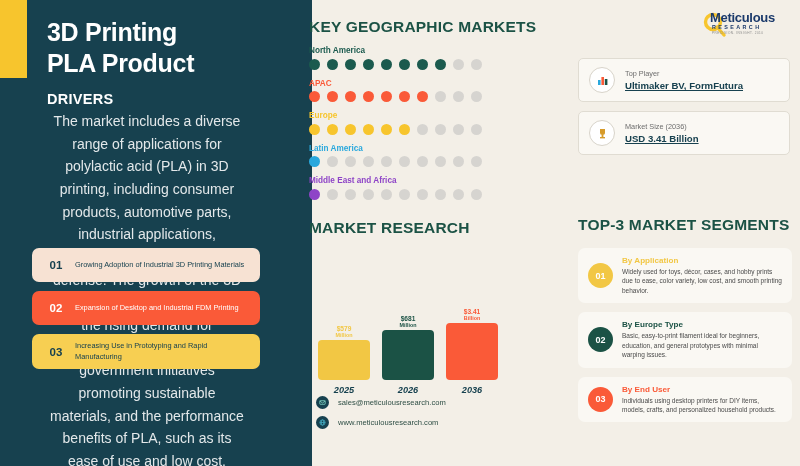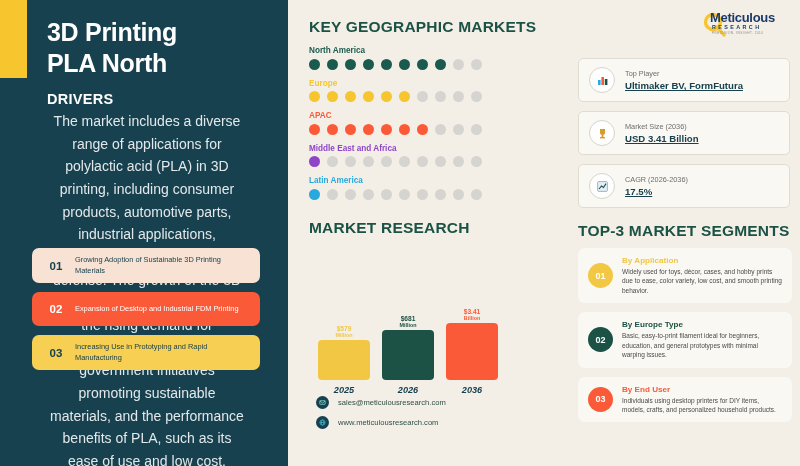--- a/index.html
+++ b/index.html
@@ -6,21 +6,21 @@
   html, body {
     width: 800px; height: 466px;
     font-family: "Liberation Sans", sans-serif;
     background: #f3efe7;
     overflow: hidden;
   }
   .canvas { position: relative; width: 800px; height: 466px; background: #f3efe7; }
 
   
   .left-panel {
-    position: absolute; left: 0; top: 0; width: 288px; height: 466px;
+    position: absolute; left: 0; top: 0; width: 312px; height: 466px;
     background: #17414f;
   }
   .accent-bar { position: absolute; left: 0; top: 0; width: 27px; height: 78px; background: #f7c52d; }
   .title {
     position: absolute; left: 47px; top: 17px; width: 230px;
     color: #ffffff; font-size: 25px; font-weight: bold; line-height: 1.22;
     letter-spacing: -0.3px;
   }
   .drivers-head {
     position: absolute; left: 47px; top: 91px;
@@ -122,28 +122,28 @@
 </style>
 </head>
 <body>
 
 <div class="canvas">
 
   <div class="left-panel">
     <div class="accent-bar"></div>
     <div class="title">
         <div>3D Printing</div>
-        <div>PLA North</div>
+        <div>PLA Product</div>
       </div>
     <div class="drivers-head">DRIVERS</div>
     <div class="drivers-body">The market includes a diverse range of applications for polylactic acid (PLA) in 3D printing, including consumer products, automotive parts, industrial applications, healthcare, and aerospace &amp; defense. The growth of the 3D printing PLA market is driven by the rising demand for bioplastics, favorable government initiatives promoting sustainable materials, and the performance benefits of PLA, such as its ease of use and low cost.</div>
     <div class="driver-list">
       <div class="driver-card dc1">
         <div class="driver-num">01</div>
-        <div class="driver-text">Growing Adoption of Sustainable 3D Printing Materials</div>
+        <div class="driver-text">Growing Adoption of Industrial 3D Printing Materials</div>
       </div>
       <div class="driver-card dc2">
         <div class="driver-num">02</div>
         <div class="driver-text">Expansion of Desktop and Industrial FDM Printing</div>
       </div>
       <div class="driver-card dc3">
         <div class="driver-num">03</div>
         <div class="driver-text">Increasing Use in Prototyping and Rapid Manufacturing</div>
       </div>
     </div>
@@ -160,68 +160,68 @@
           <div class="dot" style="background: rgb(27, 90, 78);"></div>
           <div class="dot" style="background: rgb(27, 90, 78);"></div>
           <div class="dot" style="background: rgb(27, 90, 78);"></div>
           <div class="dot" style="background: rgb(27, 90, 78);"></div>
           <div class="dot" style="background: rgb(27, 90, 78);"></div>
           <div class="dot"></div>
           <div class="dot"></div>
         </div>
       </div>
       <div class="geo-row">
+        <div class="geo-label" style="color: rgb(250, 90, 56);">APAC</div>
+        <div class="dots">
+          <div class="dot" style="background: rgb(250, 90, 56);"></div>
+          <div class="dot" style="background: rgb(250, 90, 56);"></div>
+          <div class="dot" style="background: rgb(250, 90, 56);"></div>
+          <div class="dot" style="background: rgb(250, 90, 56);"></div>
+          <div class="dot" style="background: rgb(250, 90, 56);"></div>
+          <div class="dot" style="background: rgb(250, 90, 56);"></div>
+          <div class="dot" style="background: rgb(250, 90, 56);"></div>
+          <div class="dot"></div>
+          <div class="dot"></div>
+          <div class="dot"></div>
+        </div>
+      </div>
+      <div class="geo-row">
         <div class="geo-label" style="color: rgb(247, 197, 45);">Europe</div>
         <div class="dots">
           <div class="dot" style="background: rgb(247, 197, 45);"></div>
           <div class="dot" style="background: rgb(247, 197, 45);"></div>
           <div class="dot" style="background: rgb(247, 197, 45);"></div>
           <div class="dot" style="background: rgb(247, 197, 45);"></div>
           <div class="dot" style="background: rgb(247, 197, 45);"></div>
           <div class="dot" style="background: rgb(247, 197, 45);"></div>
           <div class="dot"></div>
           <div class="dot"></div>
           <div class="dot"></div>
           <div class="dot"></div>
         </div>
       </div>
       <div class="geo-row">
-        <div class="geo-label" style="color: rgb(250, 90, 56);">APAC</div>
-        <div class="dots">
-          <div class="dot" style="background: rgb(250, 90, 56);"></div>
-          <div class="dot" style="background: rgb(250, 90, 56);"></div>
-          <div class="dot" style="background: rgb(250, 90, 56);"></div>
-          <div class="dot" style="background: rgb(250, 90, 56);"></div>
-          <div class="dot" style="background: rgb(250, 90, 56);"></div>
-          <div class="dot" style="background: rgb(250, 90, 56);"></div>
-          <div class="dot" style="background: rgb(250, 90, 56);"></div>
+        <div class="geo-label" style="color: rgb(41, 168, 221);">Latin America</div>
+        <div class="dots">
+          <div class="dot" style="background: rgb(41, 168, 221);"></div>
+          <div class="dot"></div>
+          <div class="dot"></div>
+          <div class="dot"></div>
+          <div class="dot"></div>
+          <div class="dot"></div>
+          <div class="dot"></div>
           <div class="dot"></div>
           <div class="dot"></div>
           <div class="dot"></div>
         </div>
       </div>
       <div class="geo-row">
         <div class="geo-label" style="color: rgb(142, 68, 199);">Middle East and Africa</div>
         <div class="dots">
           <div class="dot" style="background: rgb(142, 68, 199);"></div>
-          <div class="dot"></div>
-          <div class="dot"></div>
-          <div class="dot"></div>
-          <div class="dot"></div>
-          <div class="dot"></div>
-          <div class="dot"></div>
-          <div class="dot"></div>
-          <div class="dot"></div>
-          <div class="dot"></div>
-        </div>
-      </div>
-      <div class="geo-row">
-        <div class="geo-label" style="color: rgb(41, 168, 221);">Latin America</div>
-        <div class="dots">
-          <div class="dot" style="background: rgb(41, 168, 221);"></div>
           <div class="dot"></div>
           <div class="dot"></div>
           <div class="dot"></div>
           <div class="dot"></div>
           <div class="dot"></div>
           <div class="dot"></div>
           <div class="dot"></div>
           <div class="dot"></div>
           <div class="dot"></div>
         </div>
@@ -260,32 +260,20 @@
           <path d="M4 2 h5 v3.5 a2.5 2.5 0 0 1 -5 0 z" fill="#d79b2a"></path>
           <rect x="5.6" y="8" width="1.8" height="2" fill="#d79b2a"></rect>
           <rect x="4" y="10" width="5" height="1.4" fill="#d79b2a"></rect>
         </svg>
       </div>
       <div>
         <div class="stat-label">Market Size (2036)</div>
         <div class="stat-value">USD 3.41 Billion</div>
       </div>
     </div>
-    <div class="stat-card">
-      <div class="stat-icon">
-        <svg width="13" height="13" viewBox="0 0 13 13">
-          <rect x="1.6" y="1.6" width="9.8" height="9.8" rx="1" fill="#e6eef5" stroke="#7f9bb5" stroke-width="0.7"></rect>
-          <polyline points="3,9 5.5,6 7.5,7.5 10,3.6" fill="none" stroke="#1b5245" stroke-width="1.1"></polyline>
-        </svg>
-      </div>
-      <div>
-        <div class="stat-label">CAGR (2026-2036)</div>
-        <div class="stat-value">17.5%</div>
-      </div>
-    </div>
   </div>
 
   <div class="sec-head" style="left:309px; top:219px;">MARKET RESEARCH</div>
 
   <div class="chart">
     <div class="chart-cols" id="chart-bars">
         <div class="col">
           <div class="bar-label" style="color: rgb(242, 199, 68);">$579<span class="unit">Million</span></div>
           <div class="bar" style="height: 40px; background: rgb(242, 199, 68);"></div>
         </div>
@@ -320,21 +308,21 @@
         <svg width="7" height="7" viewBox="0 0 7 7">
             <circle cx="3.5" cy="3.5" r="2.6" fill="none" stroke="#46b3c9" stroke-width="0.8"></circle>
             <ellipse cx="3.5" cy="3.5" rx="1.2" ry="2.6" fill="none" stroke="#46b3c9" stroke-width="0.7"></ellipse>
             <line x1="0.9" y1="3.5" x2="6.1" y2="3.5" stroke="#46b3c9" stroke-width="0.7"></line>
           </svg>
       </div>
       <div class="c-text">www.meticulousresearch.com</div>
     </div>
   </div>
 
-  <div class="sec-head" style="left:578px; top:222px;">TOP-3 MARKET SEGMENTS</div>
+  <div class="sec-head" style="left:578px; top:216px;">TOP-3 MARKET SEGMENTS</div>
   <div class="segs" id="segs-container">
       <div class="seg-card">
         <div class="seg-num" style="background: rgb(242, 199, 68);">01</div>
         <div>
           <div class="seg-title" style="color: rgb(242, 199, 68);">By Application</div>
           <div class="seg-desc">Widely used for toys, décor, cases, and hobby prints due to ease, color variety, low cost, and smooth printing behavior.</div>
         </div>
       </div>
       <div class="seg-card">
         <div class="seg-num" style="background: rgb(27, 82, 69);">02</div>

